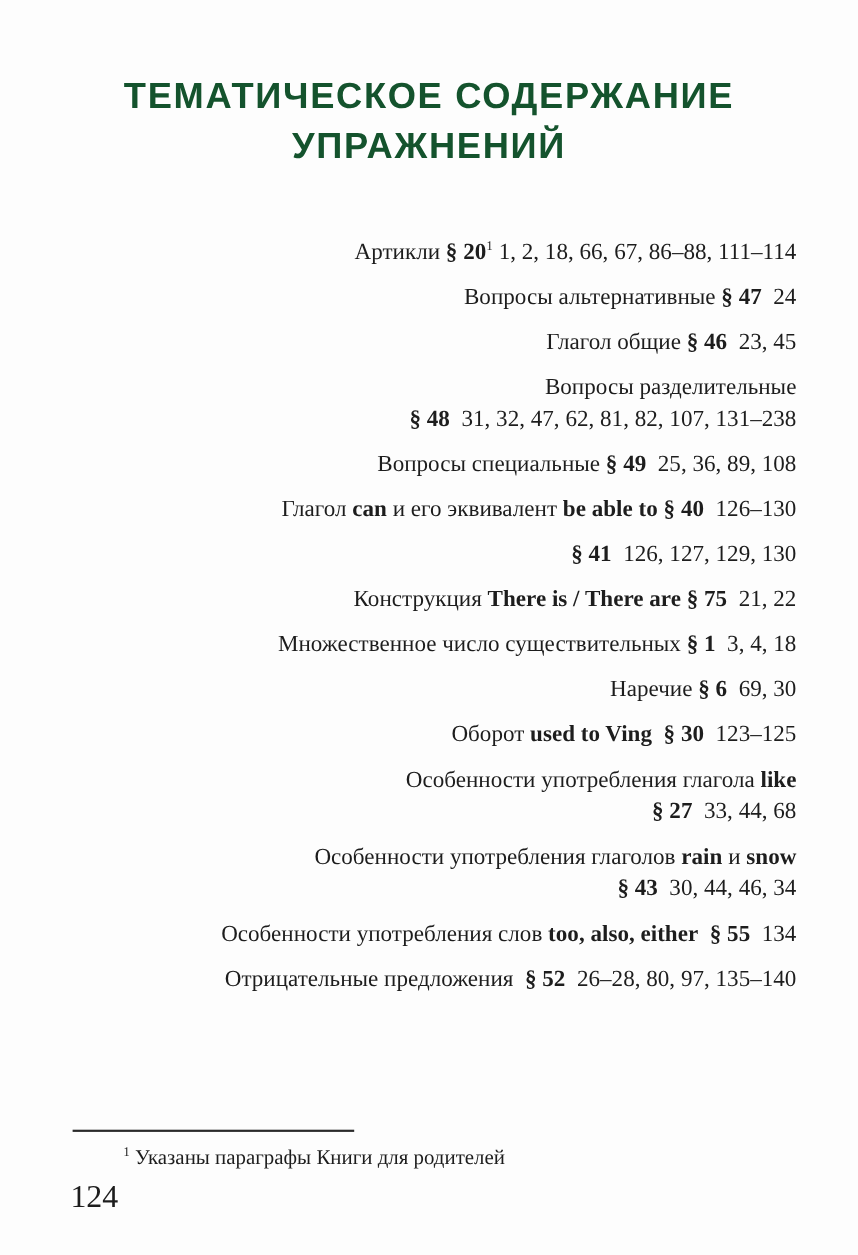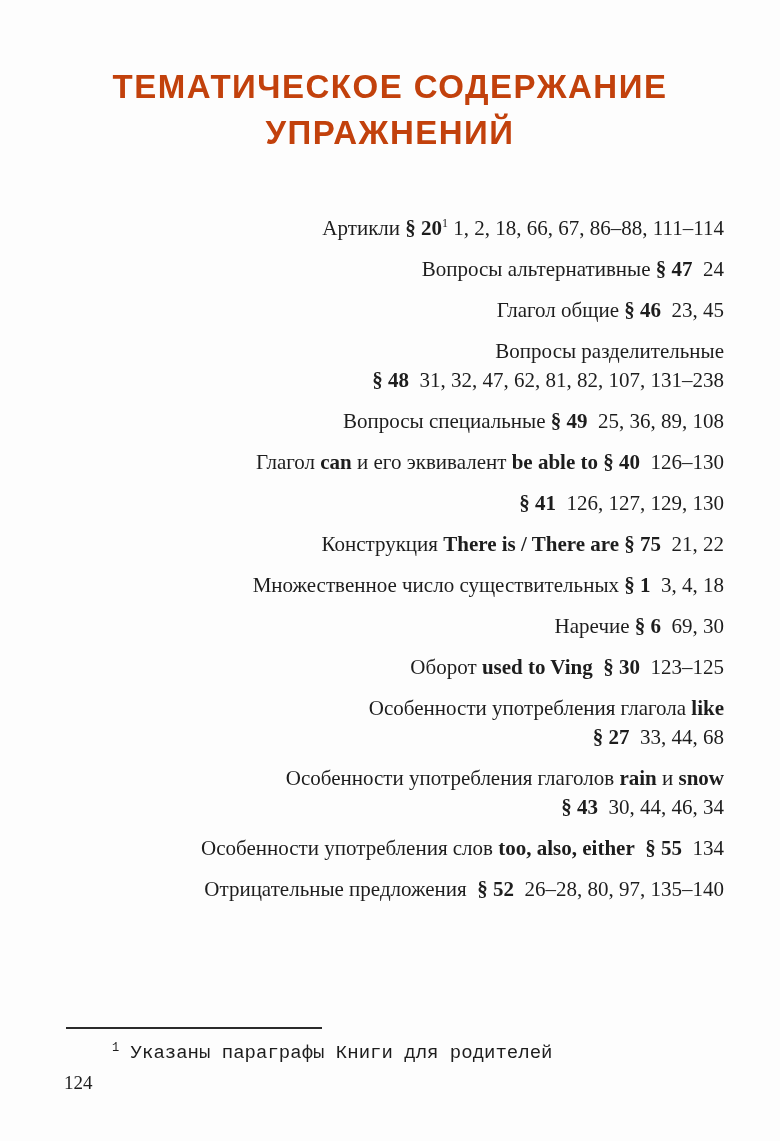--- a/index.html
+++ b/index.html
@@ -18,21 +18,21 @@
   }
   .title {
     margin: 0;
     padding-top: 64px;
     text-align: center;
     font-family: "Liberation Sans", sans-serif;
     font-weight: 700;
     font-size: 33px;
     line-height: 46px;
     letter-spacing: 1.5px;
-    color: #c2410c;
+    color: #14532d;
   }
   .title-line { display: block; }
   .entries {
     margin: 58px 56px 0 72px;
     font-size: 21px;
   }
   .entry { margin-bottom: 12px; text-align: right; }
   .entry-line {
     line-height: 29px;
     white-space: pre-wrap;
@@ -50,27 +50,26 @@
     height: 2px;
     background: #2a2a2a;
   }
   .footnote {
     position: absolute;
     left: 112px;
     top: 1040px;
     font-size: 19px;
     line-height: 26px;
     white-space: pre-wrap;
-    font-family: Liberation Mono, monospace;
   }
   .page-number {
     position: absolute;
     left: 64px;
     top: 1072px;
-    font-size: 19px;
+    font-size: 29px;
   }
 </style>
 </head>
 <body>
 
 <div class="page">
 
   <h1 class="title">
     <span class="title-line">ТЕМАТИЧЕСКОЕ СОДЕРЖАНИЕ</span>
     <span class="title-line">УПРАЖНЕНИЙ</span>

